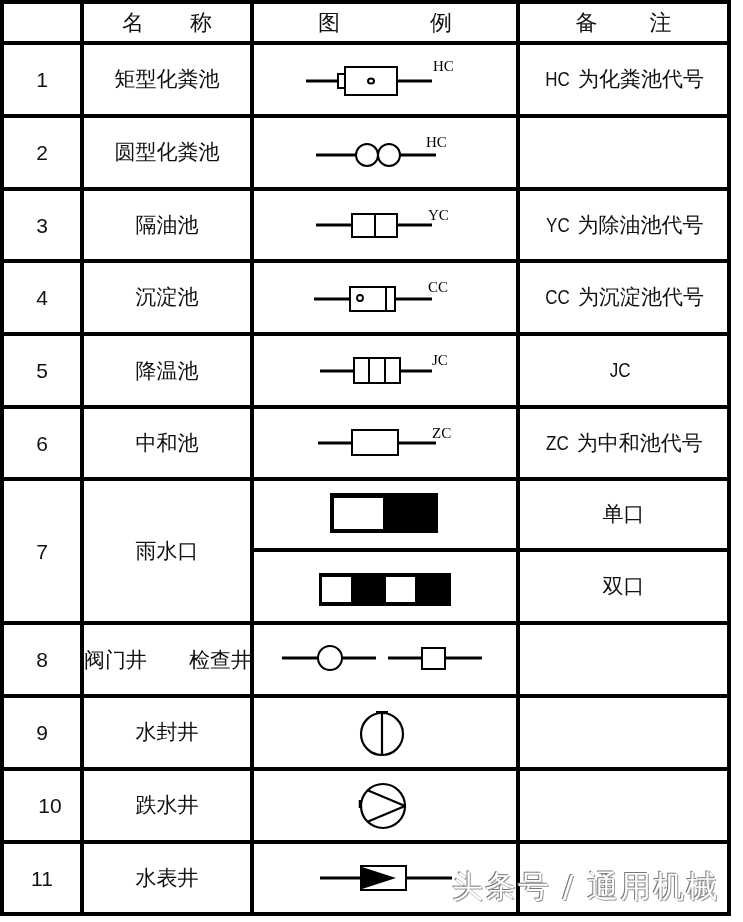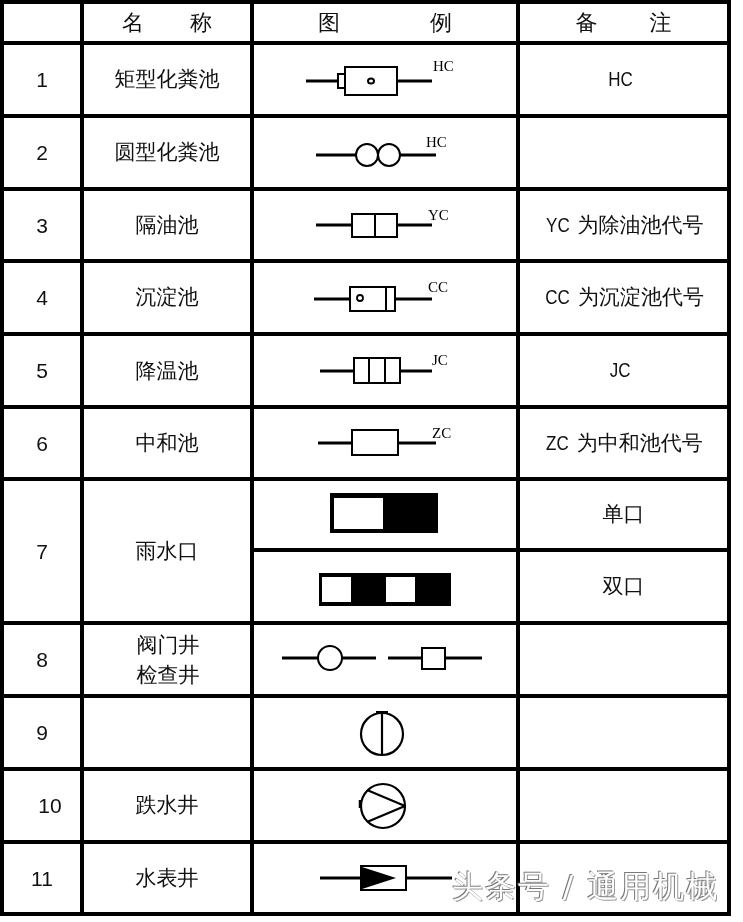--- a/index.html
+++ b/index.html
@@ -71,20 +71,21 @@
       <line x1="6" y1="26" x2="38" y2="26" stroke="#000" stroke-width="3"></line>
       <rect x="38" y="19" width="7" height="14" fill="#fff" stroke="#000" stroke-width="2"></rect>
       <rect x="45" y="12" width="52" height="28" fill="#fff" stroke="#000" stroke-width="2"></rect>
       <ellipse cx="71" cy="26" rx="3" ry="2.5" fill="none" stroke="#000" stroke-width="2"></ellipse>
       <line x1="97" y1="26" x2="132" y2="26" stroke="#000" stroke-width="3"></line>
       <text x="133" y="16" font-family="Liberation Serif, serif" font-size="15" fill="#000">HC</text>
     </svg>
   </div>
   <div class="cell note" style="left:520px;top:45px;width:207px;height:69px;">
       <span class="code">HC</span>
+      <span>为化粪池代号</span>
     </div>
 
   <div class="cell idx" style="left:4px;top:118px;width:76px;height:69px;">2</div>
   <div class="cell" style="left:84px;top:118px;width:166px;height:69px;">圆型化粪池</div>
   <div class="sym" style="left:310px;top:130px;">
     <svg width="160" height="45" viewBox="0 0 160 45">
       <line x1="6" y1="25" x2="46" y2="25" stroke="#000" stroke-width="3"></line>
       <circle cx="57" cy="25" r="11" fill="#fff" stroke="#000" stroke-width="2"></circle>
       <circle cx="79" cy="25" r="11" fill="#fff" stroke="#000" stroke-width="2"></circle>
       <line x1="90" y1="25" x2="126" y2="25" stroke="#000" stroke-width="3"></line>
@@ -171,37 +172,38 @@
   <div class="sym" style="left:319px;top:573px;">
     <svg width="134" height="36" viewBox="0 0 134 36">
       <rect x="0" y="0" width="132" height="33" fill="#000"></rect>
       <rect x="3" y="4" width="29" height="25" fill="#fff"></rect>
       <rect x="67" y="4" width="29" height="25" fill="#fff"></rect>
     </svg>
   </div>
   <div class="cell note" style="left:520px;top:552px;width:207px;height:69px;">双口</div>
 
   <div class="cell idx" style="left:4px;top:625px;width:76px;height:69px;">8</div>
-  <div class="cell" style="left:84px;top:625px;width:168px;height:69px;flex-direction:column;line-height:30px;">
+  <div class="cell" style="left:84px;top:625px;width:168px;height:69px;line-height:30px;justify-content:space-between;">
     <span>阀门井</span>
     <span>检查井</span>
   </div>
   <div class="sym" style="left:278px;top:640px;">
     <svg width="210" height="40" viewBox="0 0 210 40">
       <line x1="4" y1="18" x2="40" y2="18" stroke="#000" stroke-width="3"></line>
       <circle cx="52" cy="18" r="12" fill="#fff" stroke="#000" stroke-width="2"></circle>
       <line x1="64" y1="18" x2="98" y2="18" stroke="#000" stroke-width="3"></line>
       <line x1="110" y1="18" x2="144" y2="18" stroke="#000" stroke-width="3"></line>
       <rect x="144" y="8" width="23" height="21" fill="#fff" stroke="#000" stroke-width="2"></rect>
       <line x1="167" y1="18" x2="204" y2="18" stroke="#000" stroke-width="3"></line>
     </svg>
   </div>
   <div class="cell note" style="left:520px;top:625px;width:207px;height:69px;"></div>
 
   <div class="cell idx" style="left:4px;top:698px;width:76px;height:69px;">9</div>
+  <div class="cell" style="left:84px;top:698px;width:166px;height:69px;">水封井</div>
   <div class="sym" style="left:356px;top:708px;">
     <svg width="52" height="50" viewBox="0 0 52 50">
       <circle cx="26" cy="26" r="21" fill="#fff" stroke="#000" stroke-width="2.2"></circle>
       <line x1="26" y1="5" x2="26" y2="47" stroke="#000" stroke-width="2.2"></line>
       <line x1="20" y1="4" x2="32" y2="4" stroke="#000" stroke-width="2"></line>
     </svg>
   </div>
   <div class="cell note" style="left:520px;top:698px;width:207px;height:69px;"></div>
 
   <div class="cell idx" style="left:4px;top:771px;width:92px;height:69px;">10</div>

